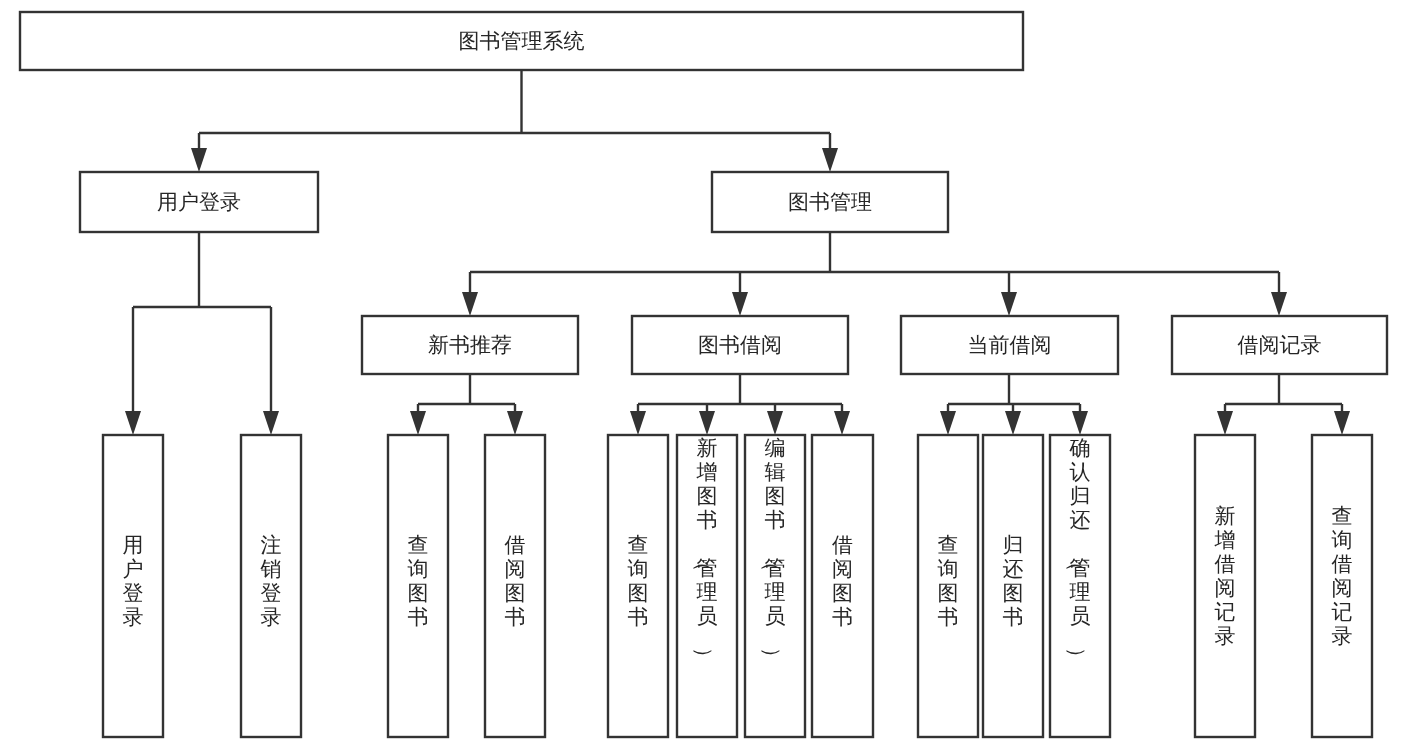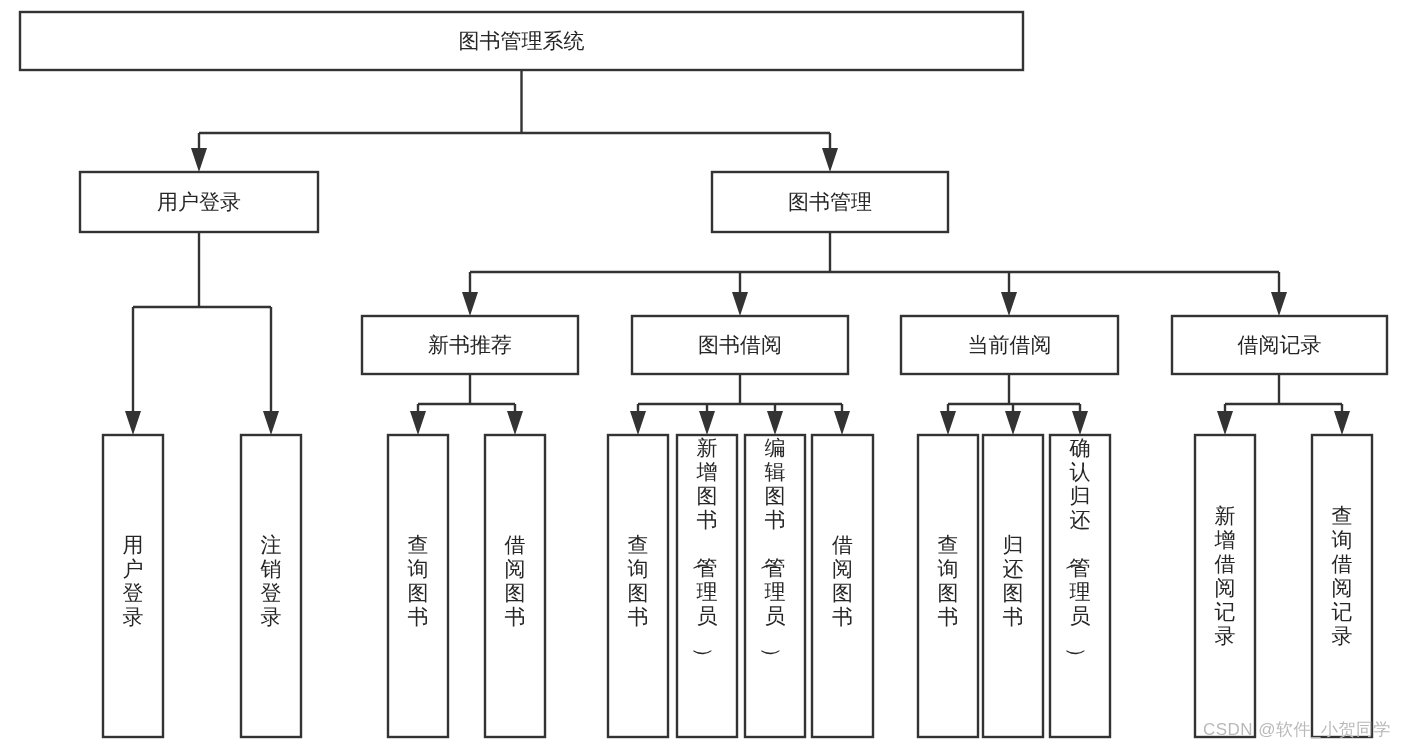--- a/index.html
+++ b/index.html
@@ -243,15 +243,14 @@
       <text class="node-label-vertical" x="1225" y="523"><tspan x="1225" dy="0">新</tspan><tspan x="1225" dy="24">增</tspan><tspan x="1225" dy="24">借</tspan><tspan x="1225" dy="24">阅</tspan><tspan x="1225" dy="24">记</tspan><tspan x="1225" dy="24">录</tspan></text>
     </g>
 
     <g>
       <rect class="node-box" x="1312" y="435" width="60" height="302"></rect>
       <text class="node-label-vertical" x="1342" y="523"><tspan x="1342" dy="0">查</tspan><tspan x="1342" dy="24">询</tspan><tspan x="1342" dy="24">借</tspan><tspan x="1342" dy="24">阅</tspan><tspan x="1342" dy="24">记</tspan><tspan x="1342" dy="24">录</tspan></text>
     </g>
 
   </svg>
 
-  <div class="watermark">CSDN @软件_小贺同学</div>
 
 </div>
 
 </body></html>

